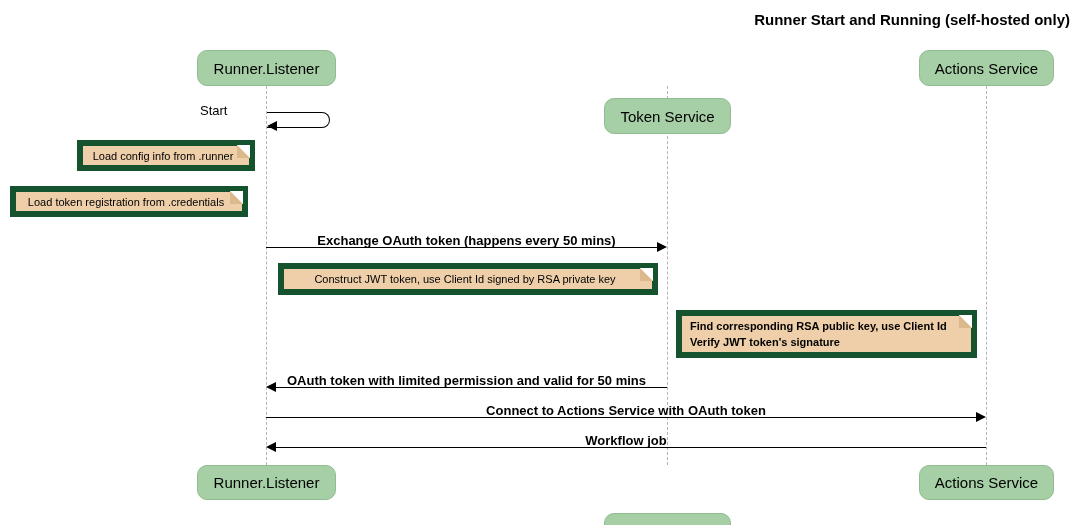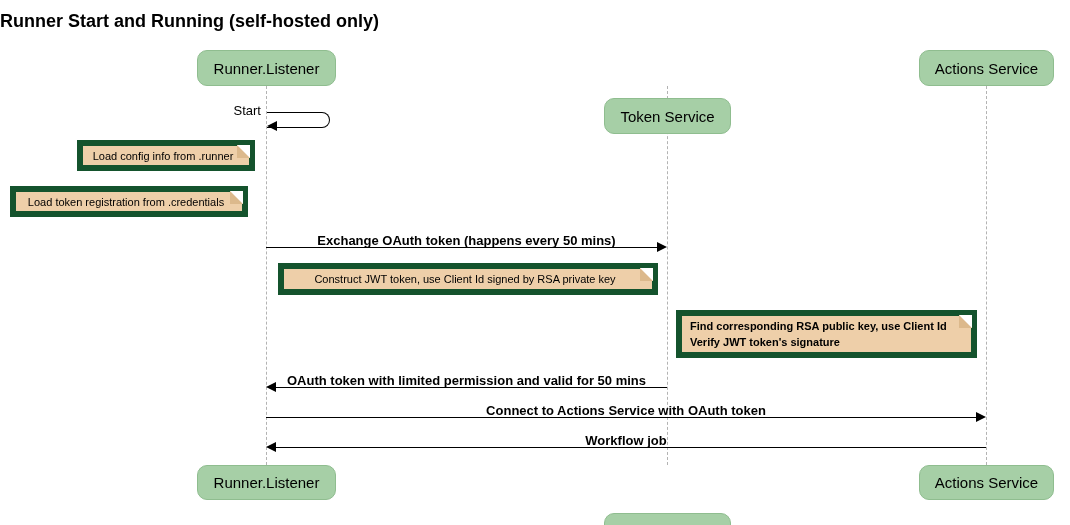--- a/index.html
+++ b/index.html
@@ -9,22 +9,22 @@
     height: 525px;
     background: #ffffff;
     font-family: "Liberation Sans", sans-serif;
     color: #000000;
     overflow: hidden;
   }
 
   .diagram-title {
     position: absolute;
     top: 11px; left: 0; width: 100%;
-    text-align: left;
-    font-size: 18px;
+    text-align: right;
+    font-size: 15px;
     font-weight: bold;
   }
 
   .actor {
     position: absolute;
     height: 36px;
     background: #a6cfa6;
     border: 1px solid #8fbd8f;
     border-radius: 10px;
     display: flex;
@@ -82,21 +82,21 @@
     position: absolute;
     left: 267px; top: 112px;
     width: 62px; height: 14px;
     border: 1.4px solid #000;
     border-left: none;
     border-radius: 0 9px 9px 0;
   }
   .self-label {
     position: absolute;
     left: 200px; top: 103px; width: 61px;
-    text-align: right;
+    text-align: left;
     font-size: 13px;
     white-space: nowrap;
   }
 
   .note {
     position: absolute;
     background: #eecfa9;
     border: 6px solid #14532d;
     box-sizing: border-box;
     font-size: 11px;

